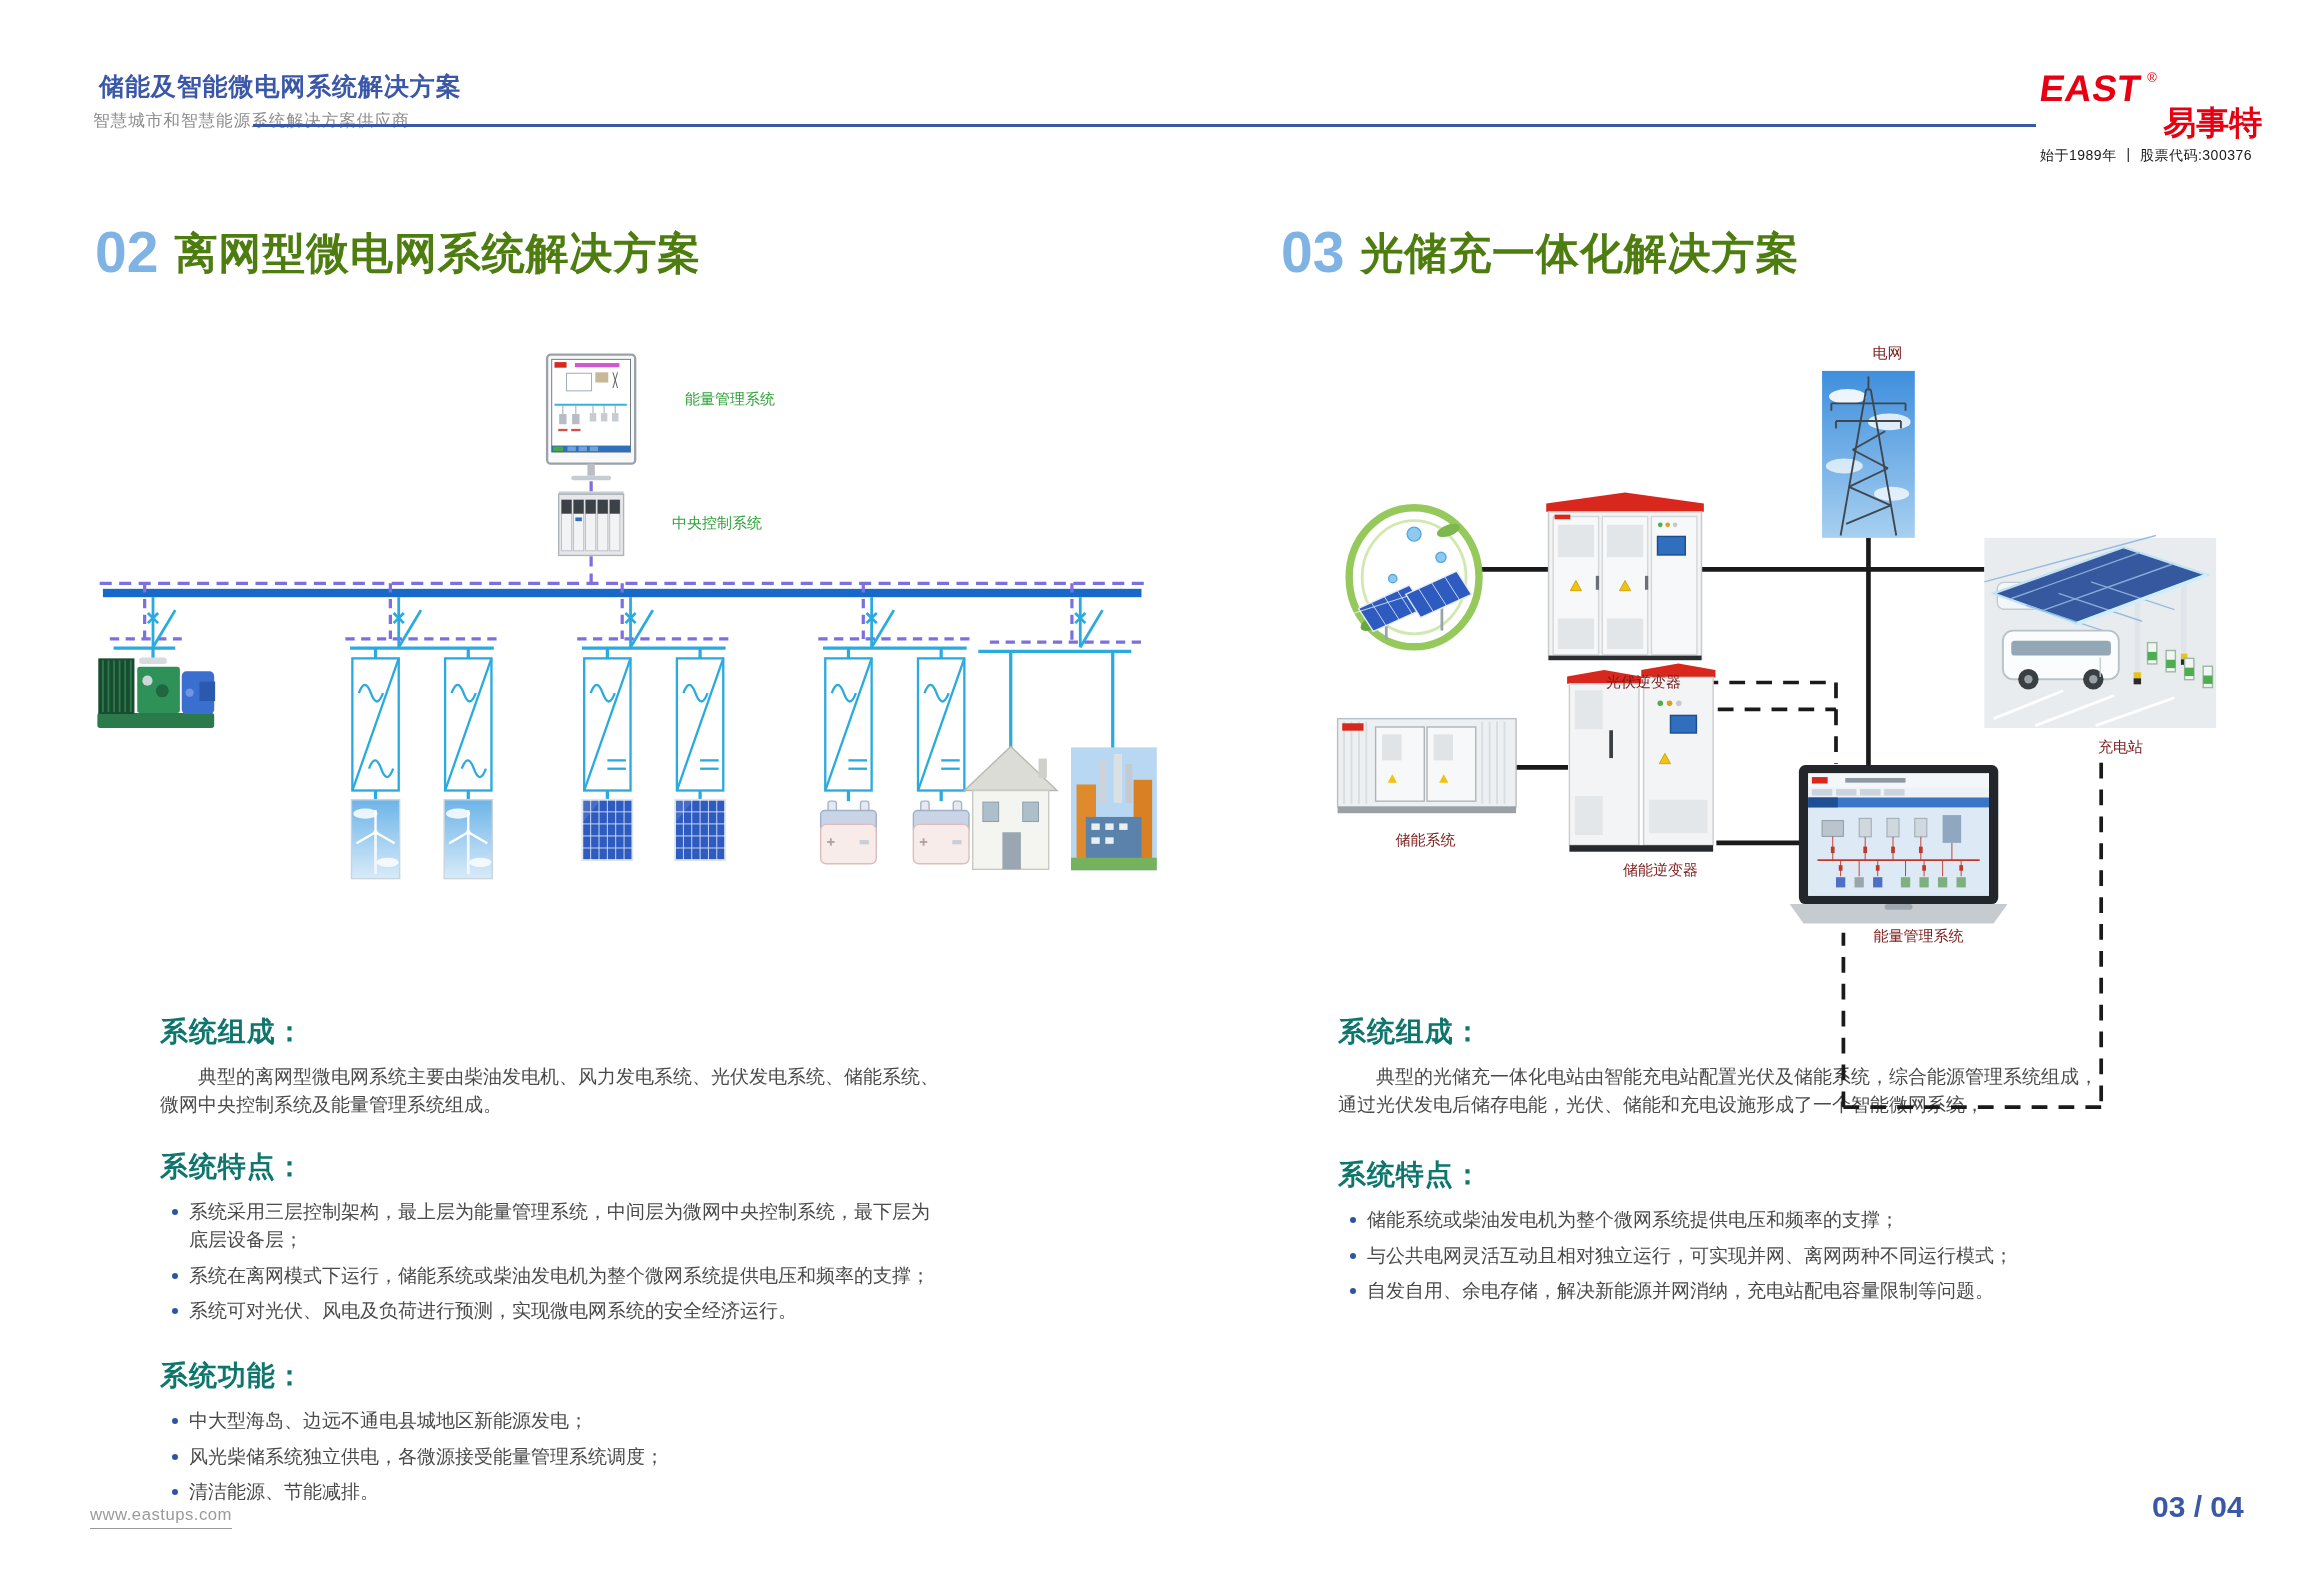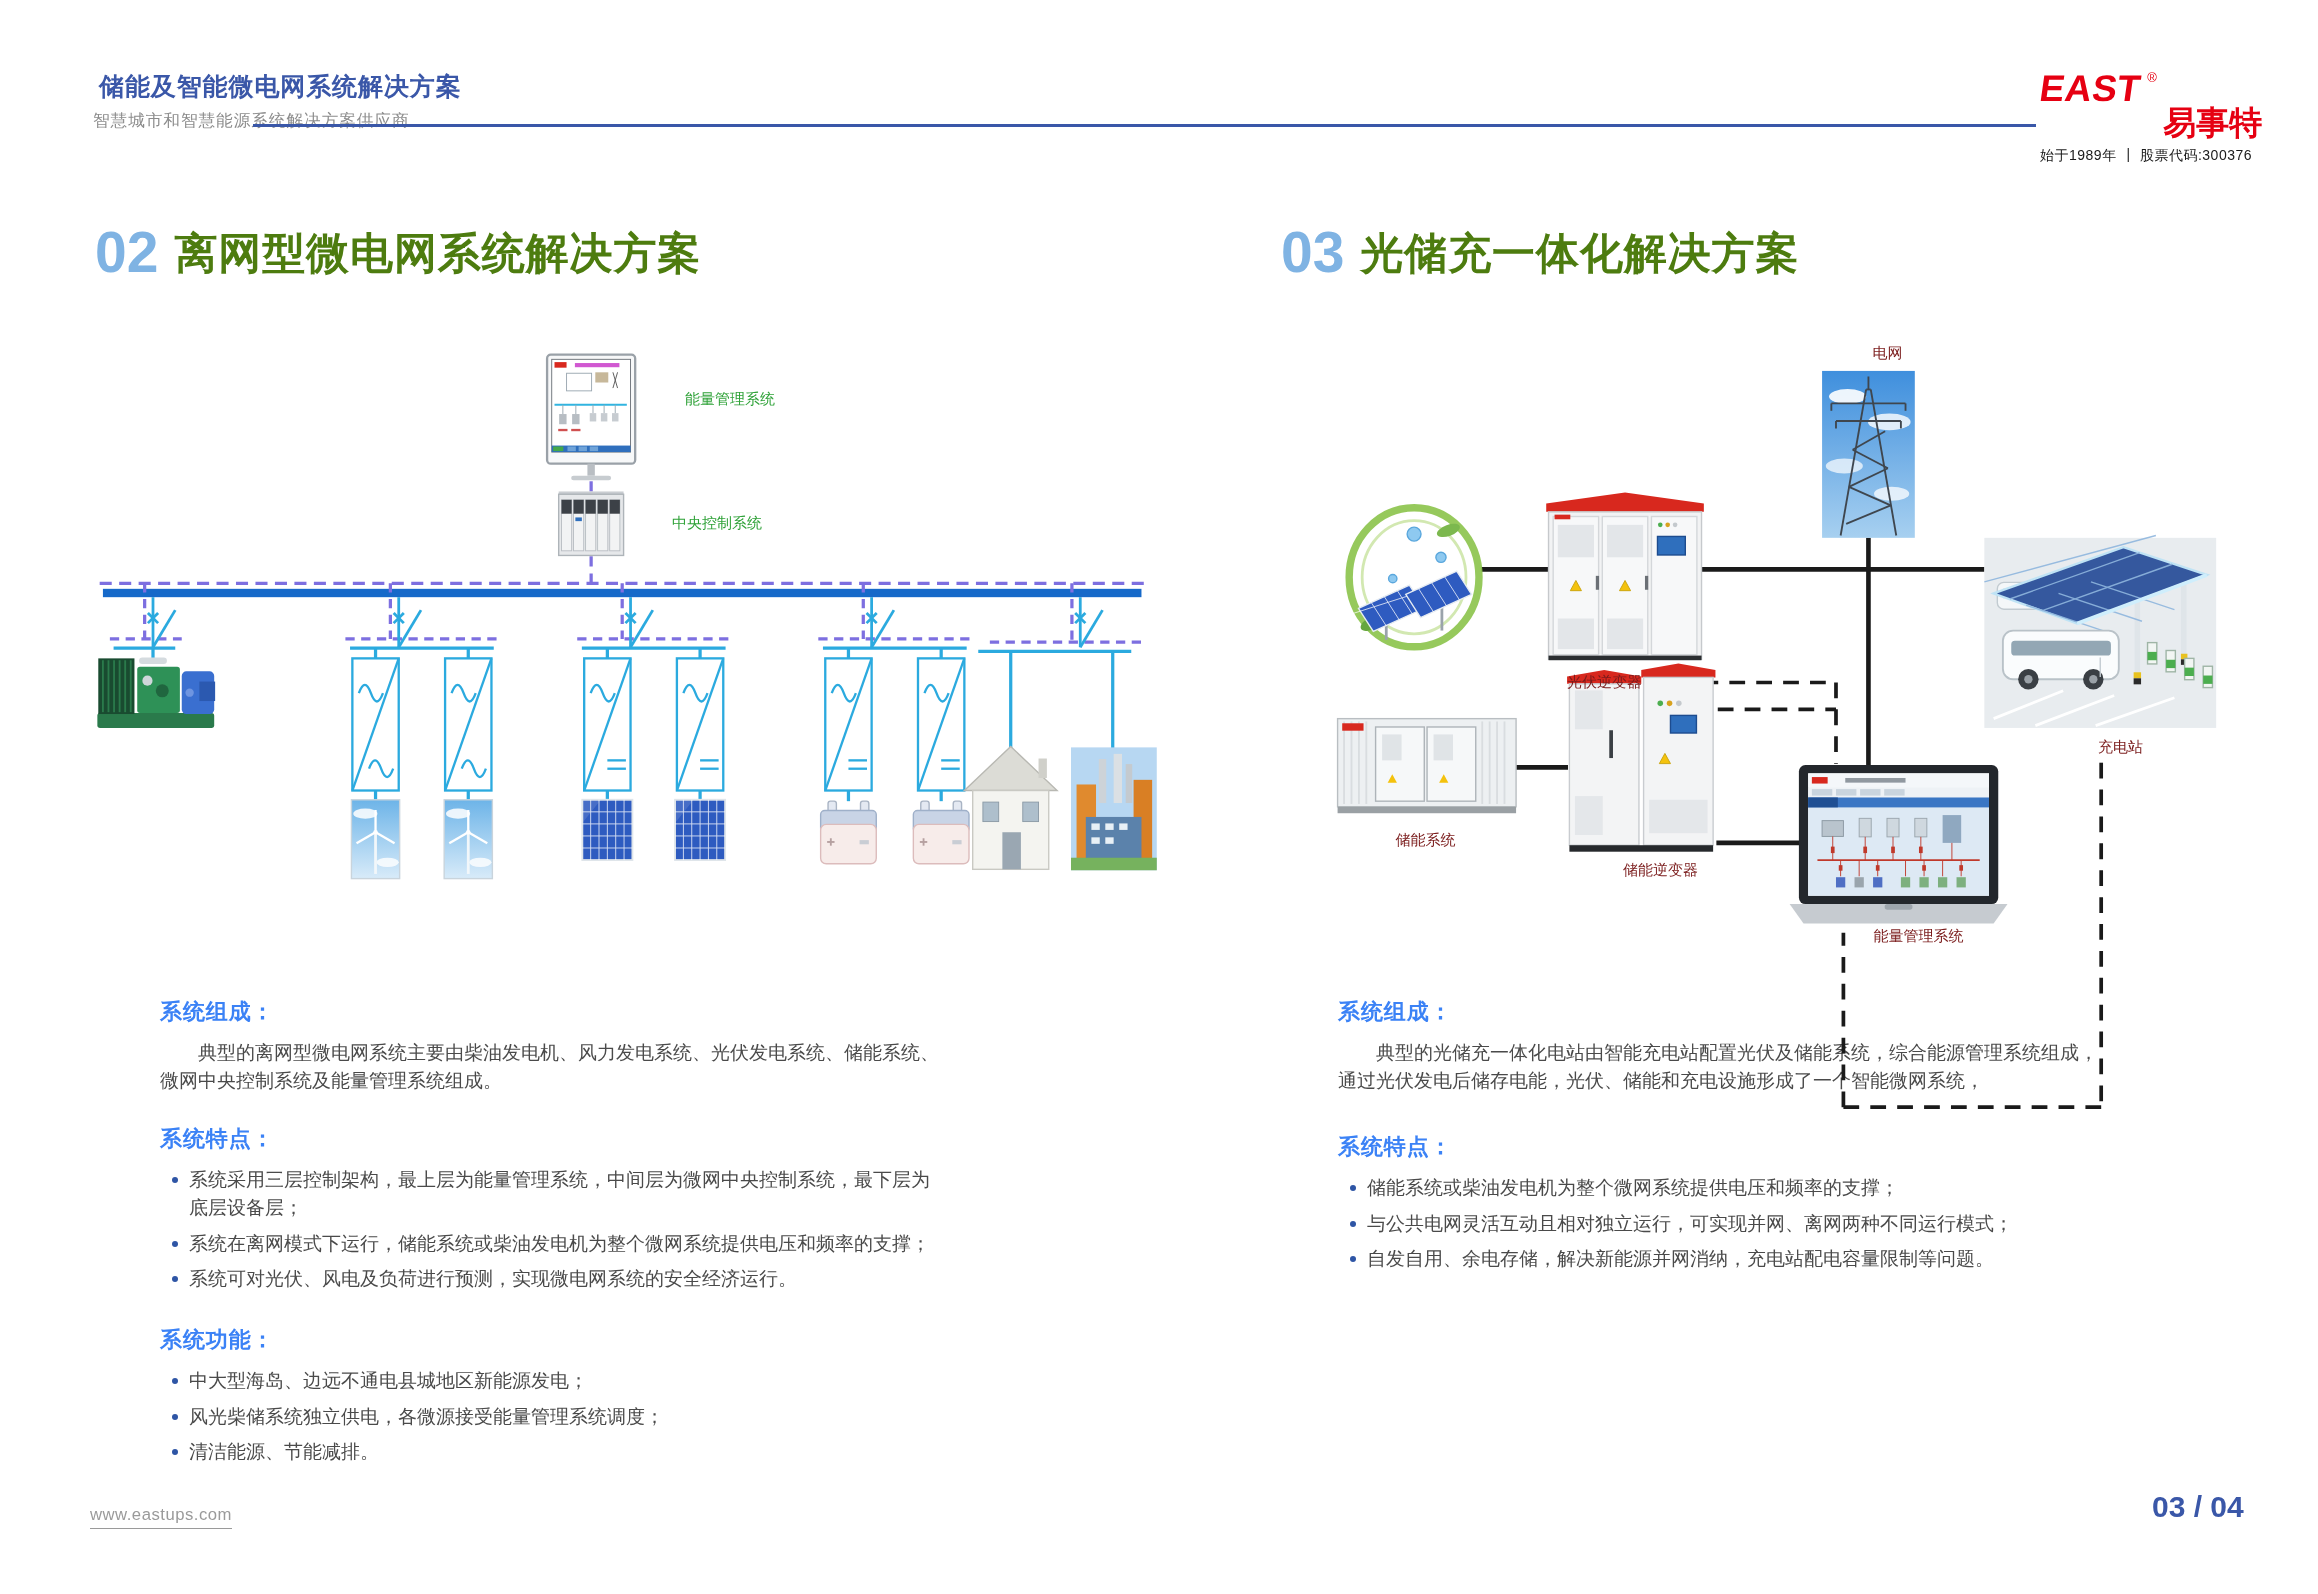--- a/index.html
+++ b/index.html
@@ -19,21 +19,21 @@
   
   .sec-row{position:absolute;display:flex;align-items:flex-end;gap:16px;}
   .sec-num{font-size:57px;font-weight:800;color:#7fb3e3;line-height:.85;}
   .sec-title{font-size:43px;font-weight:800;color:#4d7c0f;line-height:1;padding-bottom:1.9px;letter-spacing:0.9px;}
   
   .dlabel{position:absolute;font-size:15px;font-weight:normal;white-space:nowrap;z-index:3;padding-left:37px;}
   .green{color:#2fa238;}
   .maroon{color:#7a1b1b;transform:translateX(-50%);}
   
   .text-col{position:absolute;color:#4a4a4a;}
-  .text-col h3{margin:0 0 12px 0;font-size:22px;font-weight:bold;color:#3b82f6;letter-spacing:0.9px;}
+  .text-col h3{margin:16px 0 12px 0;font-size:28px;font-weight:bold;color:#0f766e;letter-spacing:0.9px;}
   .text-col p{margin:0 0 29px 0;font-size:19px;line-height:1.48;text-indent:2em;}
   .text-col ul{list-style:none;margin:0 0 32px 0;padding:0;}
   .text-col li{position:relative;padding-left:29px;font-size:19px;line-height:1.48;margin-bottom:7.4px;}
   .text-col li::before{content:"";position:absolute;left:12px;top:11px;width:6px;height:6px;
                        border-radius:50%;background:#2e55a5;}
   .col-left{left:160px;top:997px;width:835px;}
   .col-left p{width:788px;}
   .col-left ul{width:784px;}
   .col-right{left:1338px;top:997px;width:872px;}
   .col-right p{width:770px;margin-bottom:37px;}
@@ -528,21 +528,21 @@
   <div class="sec-row" style="left:1281px;top:228px;">
     <span class="sec-num">03</span>
     <span class="sec-title">光储充一体化解决方案</span>
   </div>
 
   <div class="dlabel green" style="left:648px;top:390px;">能量管理系统</div>
   <div class="dlabel green" style="left:635px;top:514px;">中央控制系统</div>
 
   <div class="dlabel maroon" style="left:1869px;top:344px;">电网</div>
   <div class="dlabel maroon" style="left:1412px;top:662px;"></div>
-  <div class="dlabel maroon" style="left:1586px;top:673px;">光伏逆变器</div>
+  <div class="dlabel maroon" style="left:1625px;top:673px;">光伏逆变器</div>
   <div class="dlabel maroon" style="left:2102px;top:738px;">充电站</div>
   <div class="dlabel maroon" style="left:1407px;top:831px;">储能系统</div>
   <div class="dlabel maroon" style="left:1642px;top:861px;">储能逆变器</div>
   <div class="dlabel maroon" style="left:1900px;top:927px;">能量管理系统</div>
 
   <div class="text-col col-left">
     <h3>系统组成：</h3>
     <p>典型的离网型微电网系统主要由柴油发电机、风力发电系统、光伏发电系统、储能系统、微网中央控制系统及能量管理系统组成。</p>
     <h3>系统特点：</h3>
     <ul>

